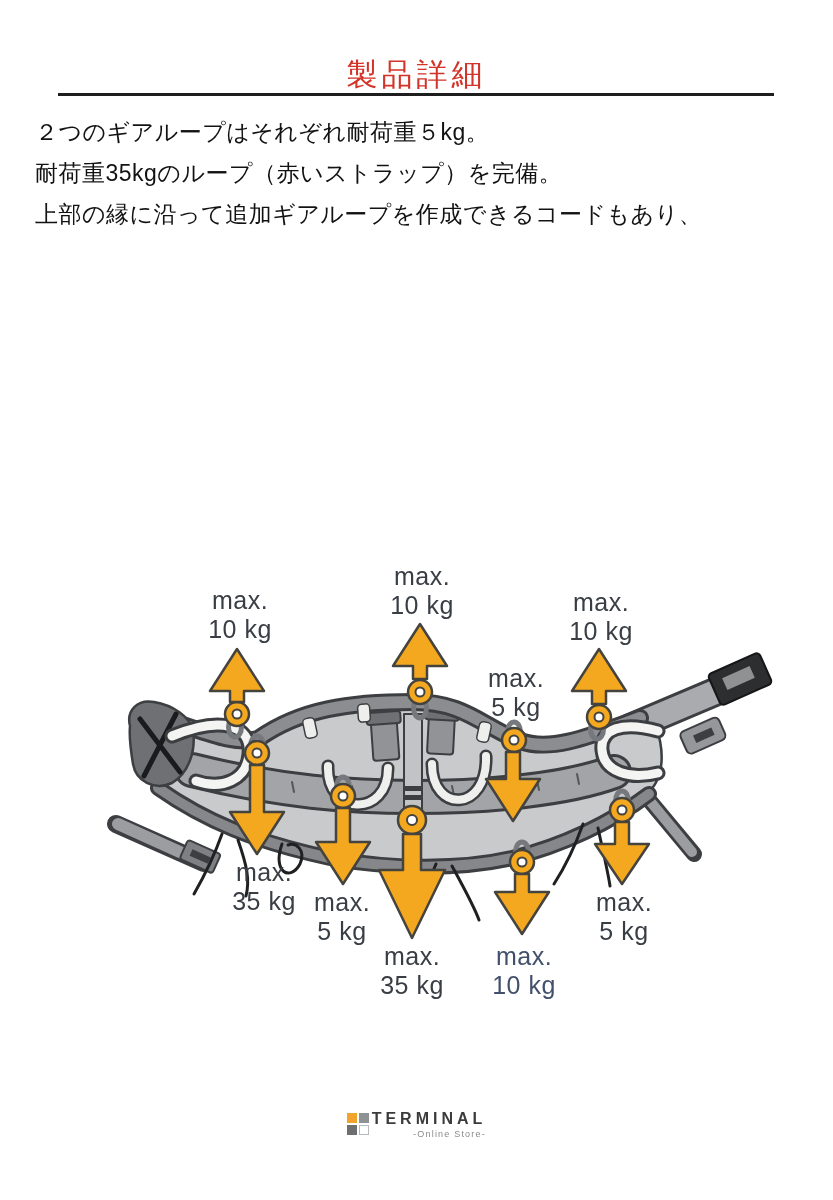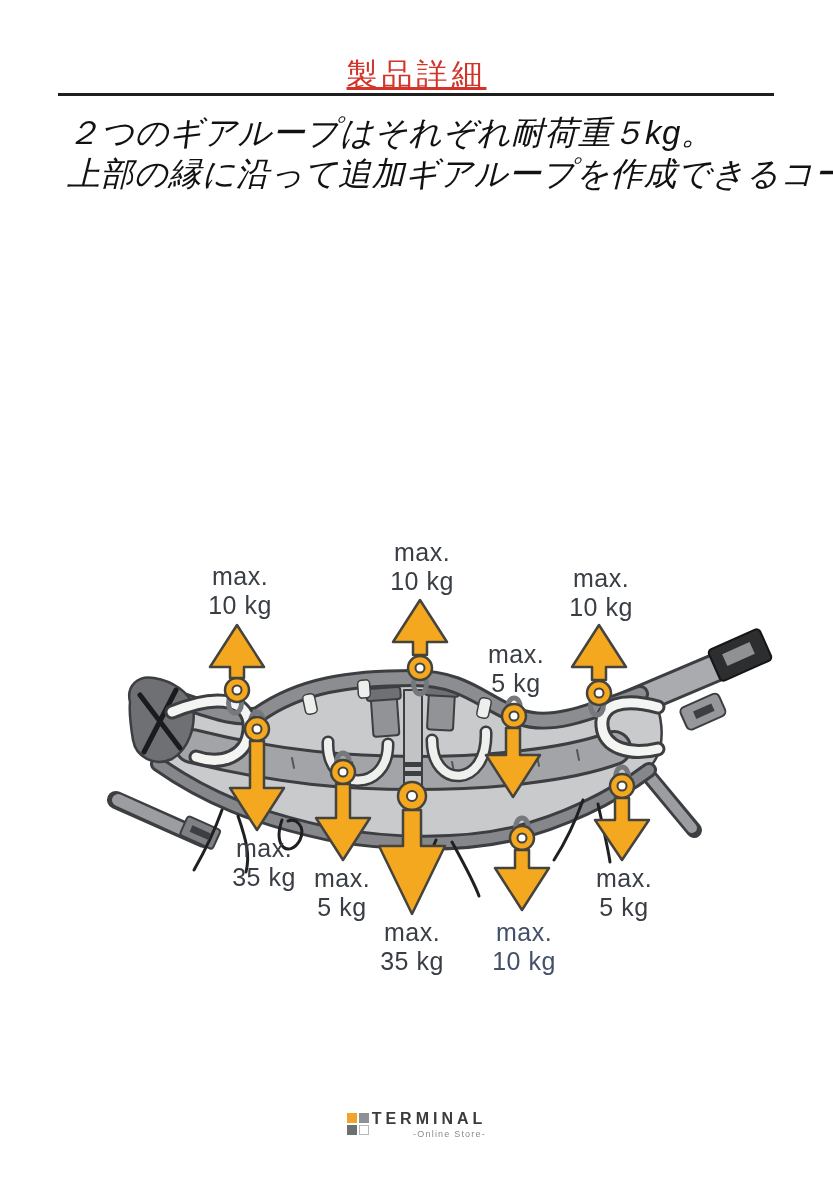--- a/index.html
+++ b/index.html
@@ -2,31 +2,31 @@
 <html><head>
 <meta charset="utf-8">
 <style>
   html,body{margin:0;padding:0;}
   body{
     width:833px;height:1200px;position:relative;background:#ffffff;
     font-family:"Liberation Sans","DejaVu Sans",sans-serif;overflow:hidden;
   }
   .section-title{
     position:absolute;top:54px;left:0;width:100%;text-align:center;
-    font-size:31px;letter-spacing:4px;color:#d23429;font-weight:500;text-decoration:underline;
+    font-size:31px;letter-spacing:4px;color:#d23429;font-weight:500;
   }
   .title-rule{
     position:absolute;top:93px;left:58px;width:716px;height:3px;background:#1e1e1e;
   }
   .desc{
-    position:absolute;top:112px;left:67px;right:20px;
-    font-size:33px;line-height:41px;color:#121212;letter-spacing:0.5px;font-style:italic;
+    position:absolute;top:112px;left:35px;right:20px;
+    font-size:23px;line-height:41px;color:#121212;letter-spacing:0.5px;
   }
   .desc-line{white-space:nowrap;}
-  .diagram{position:absolute;inset:0;}
+  .diagram{position:absolute;inset:0;margin-top:24px;}
   .diagram-svg{position:absolute;left:0;top:515px;width:833px;height:480px;}
   .wlabel{
     position:absolute;width:130px;margin-left:-65px;text-align:center;
     font-size:25px;line-height:29px;color:#393e44;letter-spacing:0.5px;
   }
   .wlabel span{display:block;}
   .wlabel.blue{color:#42506b;}
   .logo{
     position:absolute;top:1110px;left:0;width:100%;
     display:flex;justify-content:center;align-items:flex-start;gap:3px;
@@ -47,20 +47,21 @@
 </head>
 <body>
 
 <div>
 
   <div class="section-title">製品詳細</div>
   <div class="title-rule"></div>
 
   <div class="desc">
     <div class="desc-line">２つのギアループはそれぞれ耐荷重５kg。</div>
+    <div class="desc-line">耐荷重35kgのループ（赤いストラップ）を完備。</div>
     <div class="desc-line">上部の縁に沿って追加ギアループを作成できるコードもあり、</div>
   </div>
 
   <div class="diagram">
 
     <svg class="diagram-svg" viewBox="0 515 833 480" xmlns="http://www.w3.org/2000/svg">
       <g stroke-linecap="round" stroke-linejoin="round">
 
         <g>
           <line x1="116" y1="800" x2="204" y2="839" stroke="#3c3e41" stroke-width="18"></line>

